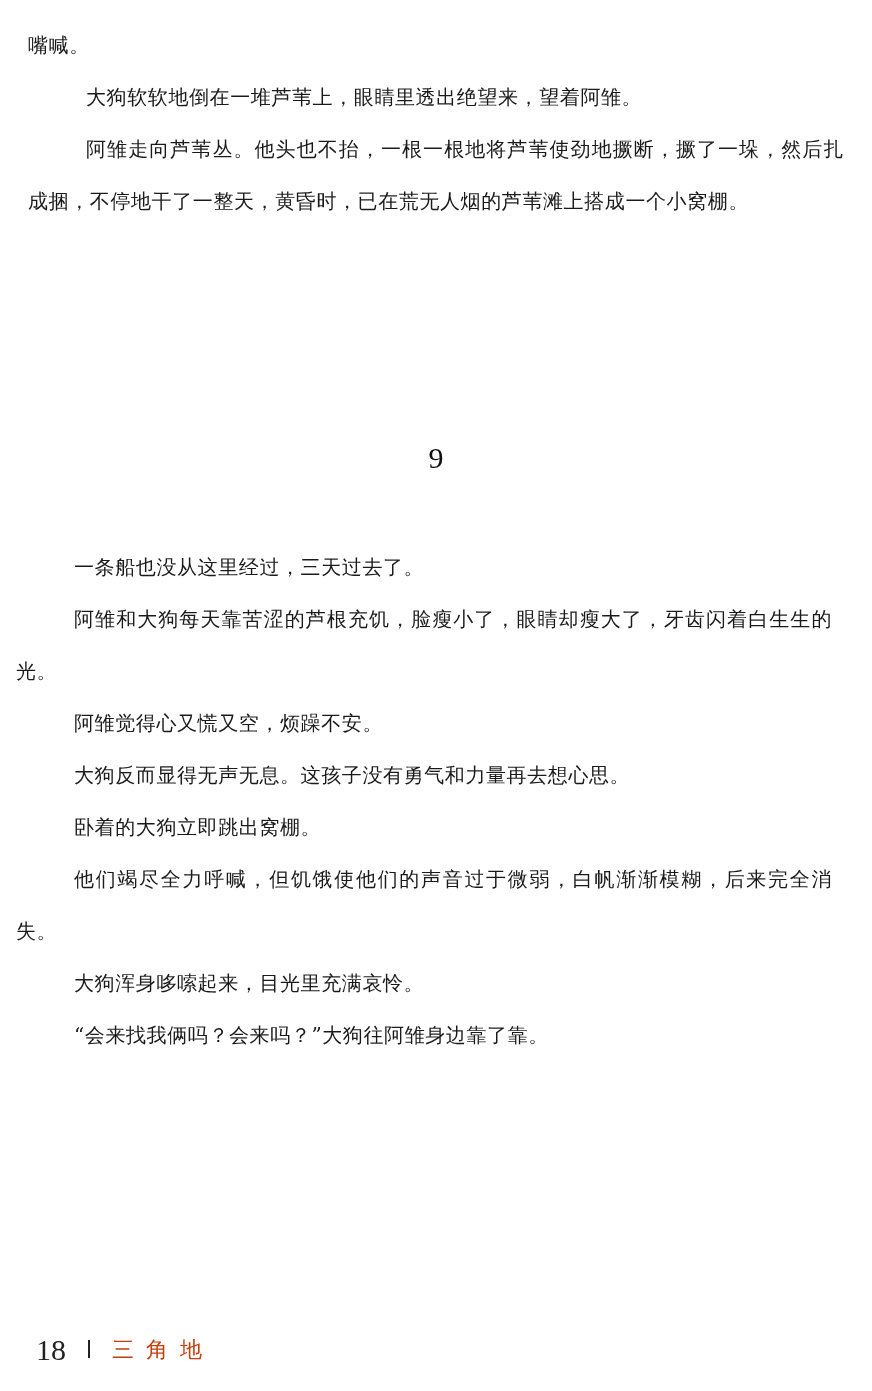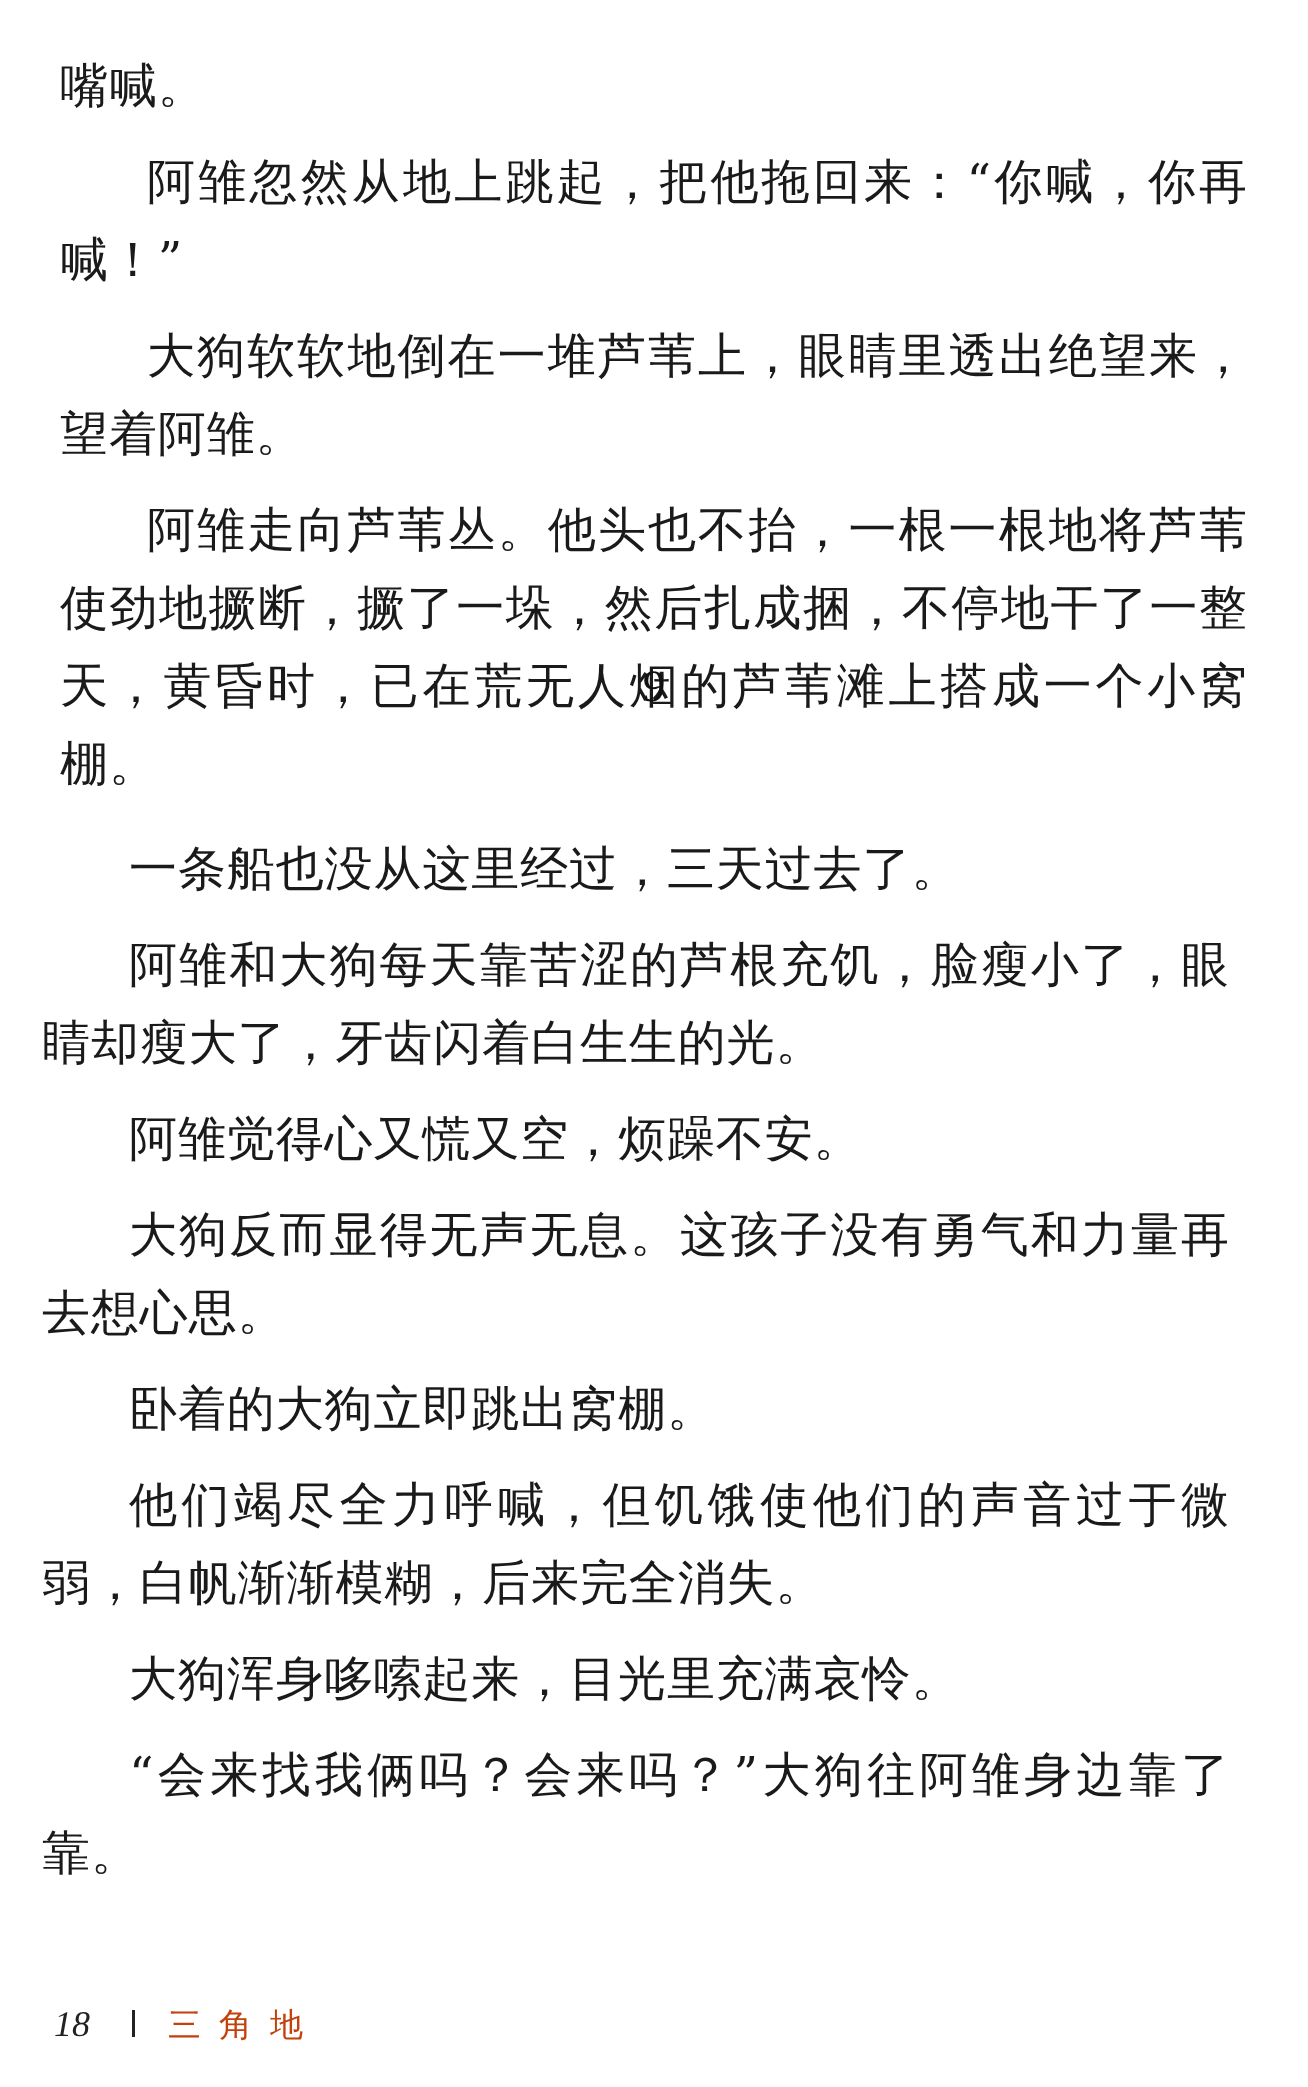--- a/index.html
+++ b/index.html
@@ -15,23 +15,23 @@
       color: #1a1a1a;
       font-family: "DejaVu Serif", "Liberation Serif", serif;
     }
     .page {
       position: absolute;
       left: 28px;
       top: 19px;
       width: 816px;
     }
     .para {
-      font-size: 32px;
+      font-size: 20px;
       line-height: 52px;
-      margin: 12px;
+      margin: 0;
       text-align: justify;
       text-indent: 0;
       letter-spacing: 0.6px;
       word-break: break-all;
     }
     .para.indent {
       text-indent: 58px;
     }
     .section-heading {
       position: absolute;
@@ -54,22 +54,21 @@
       position: absolute;
       left: 36px;
       top: 1332px;
       height: 36px;
       display: flex;
       align-items: center;
       color: #222;
     }
     .page-number {
       font-family: "Liberation Serif", "DejaVu Serif", serif;
-      font-style: italic;
-      font-size: 24px;
+      font-size: 30px;
       width: 52px;
     }
     .footer-divider {
       width: 2px;
       height: 18px;
       background: #222;
       margin-right: 22px;
       margin-top: -2px;
     }
     .book-title {
@@ -77,21 +76,20 @@
       font-size: 22px;
       letter-spacing: 12px;
       color: #c2410c;
     }
   </style>
 </head>
 <body>
 
 <div class="page">
   <p class="para">嘴喊。</p>
-  <p class="para indent">阿雏忽然从地上跳起，把他拖回来：“你喊，你再喊！”</p>
   <p class="para indent">大狗软软地倒在一堆芦苇上，眼睛里透出绝望来，望着阿雏。</p>
   <p class="para indent">阿雏走向芦苇丛。他头也不抬，一根一根地将芦苇使劲地撅断，撅了一垛，然后扎成捆，不停地干了一整天，黄昏时，已在荒无人烟的芦苇滩上搭成一个小窝棚。</p>
 </div>
 
 <div class="section-heading">9</div>
 
 <div class="section2">
   <p class="para indent">一条船也没从这里经过，三天过去了。</p>
   <p class="para indent">阿雏和大狗每天靠苦涩的芦根充饥，脸瘦小了，眼睛却瘦大了，牙齿闪着白生生的光。</p>
   <p class="para indent">阿雏觉得心又慌又空，烦躁不安。</p>

